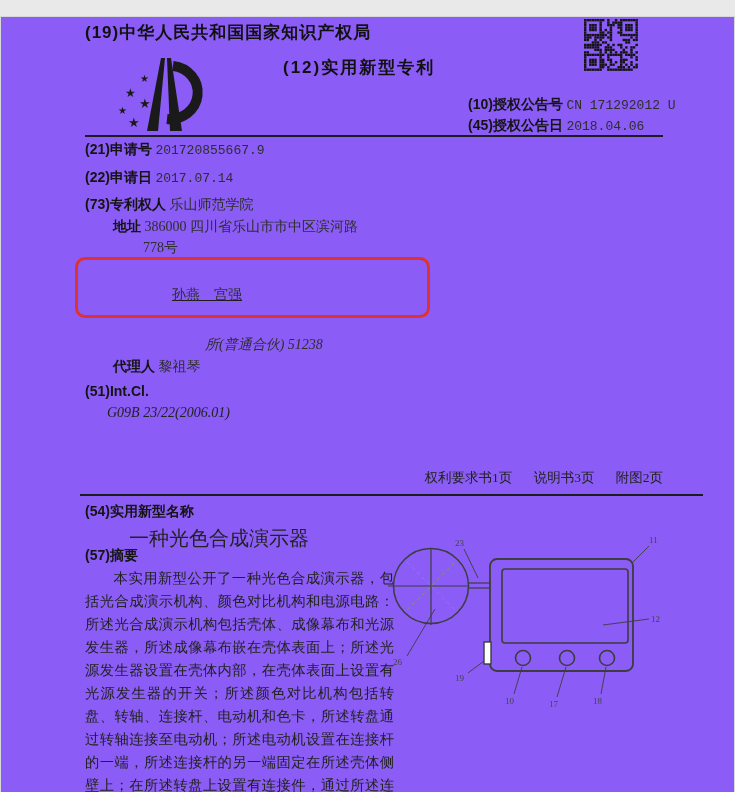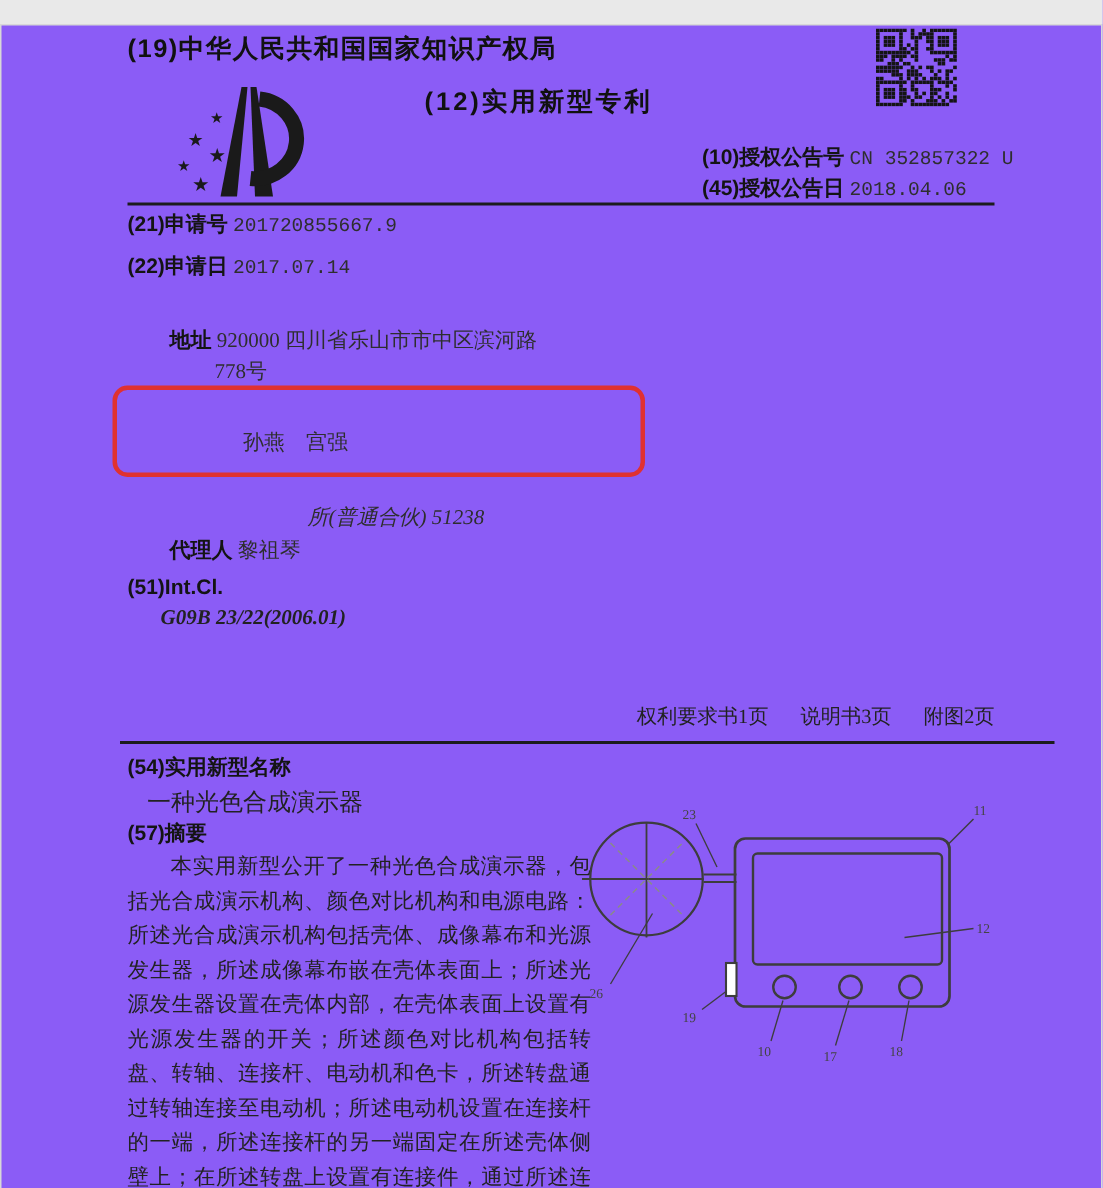--- a/index.html
+++ b/index.html
@@ -21,21 +21,21 @@
   .redbox{
     position:absolute;border:3px solid #e03131;border-radius:10px;
     background:transparent;
   }
   .pagesline{font-size:13.5px;text-align:right;color:#222;}
   .pagesline span{margin-left:18px;}
   .abstract{
     white-space:normal;width:309px;text-align:justify;
     font-size:14.3px;line-height:23px;color:#222;text-indent:2em;
   }
-  .intcl{font-style:italic;font-weight:bold;color:#222;}
+  .intcl{font-style:italic;font-weight:normal;color:#222;}
   .figlabel{font-size:9px;fill:#444;font-family:"Liberation Serif","DejaVu Serif",serif;}
   svg{display:block;}
 </style>
 </head>
 <body>
 
 <div class="page">
 
   <div class="abs office hsans" style="left:85px;top:5px;">(19)中华人民共和国国家知识产权局</div>
 
@@ -302,49 +302,53 @@
       <text x="41" y="56" font-size="13" fill="#1a1a1a">★</text>
       <text x="20" y="62" font-size="10" fill="#1a1a1a">★</text>
       <text x="30" y="75" font-size="13" fill="#1a1a1a">★</text>
     </svg>
   </div>
 
   <div class="abs doctitle hsans" style="left:283px;top:40px;">(12)实用新型专利</div>
 
   <div class="abs biblio" style="left:468px;top:80px;">
     <span class="lbl">(10)授权公告号</span>
-    <span class="num">CN 352857322 U</span>
+    <span class="num">CN 171292012 U</span>
   </div>
   <div class="abs biblio" style="left:468px;top:101px;">
     <span class="lbl">(45)授权公告日</span>
     <span class="num">2018.04.06</span>
   </div>
 
   <div class="rule" style="left:85px;top:119px;width:578px;"></div>
 
   <div class="abs biblio" style="left:85px;top:125px;">
     <span class="lbl">(21)申请号</span>
     <span class="num">201720855667.9</span>
   </div>
 
   <div class="abs biblio" style="left:85px;top:153px;">
     <span class="lbl">(22)申请日</span>
     <span class="num">2017.07.14</span>
   </div>
 
+  <div class="abs biblio" style="left:85px;top:180px;">
+    <span class="lbl">(73)专利权人</span>
+    <span class="val">乐山师范学院</span>
+  </div>
   <div class="abs biblio" style="left:113px;top:202px;">
     <span class="lbl">地址</span>
-    <span class="val">920000 四川省乐山市市中区滨河路</span>
+    <span class="val">386000 四川省乐山市市中区滨河路</span>
   </div>
   <div class="abs biblio" style="left:143px;top:223px;">
     <span class="val">778号</span>
   </div>
 
   <div class="redbox" style="left: 75px; top: 241px; width: 349px; height: 55px; border-color: rgb(224, 49, 49);"></div>
-  <div class="abs biblio" style="left:162px;top:270px;">
+  <div class="abs biblio" style="left:172px;top:270px;text-decoration:underline;">
     <span class="val">孙燕　宫强</span>
   </div>
 
   <div class="abs biblio" style="left:205px;top:320px;font-style:italic;">
     <span class="val">所(普通合伙) 51238</span>
   </div>
   <div class="abs biblio" style="left:113px;top:342px;">
     <span class="lbl">代理人</span>
     <span class="val">黎祖琴</span>
   </div>
@@ -358,21 +362,21 @@
 
   <div class="abs pagesline" style="left:380px;top:453px;width:283px;">
     <span>权利要求书1页</span>
     <span>说明书3页</span>
     <span>附图2页</span>
   </div>
 
   <div class="rule" style="left:80px;top:478px;width:623px;"></div>
 
   <div class="abs biblio lbl" style="left:85px;top:487px;">(54)实用新型名称</div>
-  <div class="abs" style="left:98px;top:509px;font-size:16px;color:#222;">一种光色合成演示器</div>
+  <div class="abs" style="left:129px;top:509px;font-size:20px;color:#222;">一种光色合成演示器</div>
   <div class="abs biblio lbl" style="left:85px;top:531px;">(57)摘要</div>
   <div class="abs abstract" style="left:85px;top:551px;">本实用新型公开了一种光色合成演示器，包括光合成演示机构、颜色对比机构和电源电路：所述光合成演示机构包括壳体、成像幕布和光源发生器，所述成像幕布嵌在壳体表面上；所述光源发生器设置在壳体内部，在壳体表面上设置有光源发生器的开关；所述颜色对比机构包括转盘、转轴、连接杆、电动机和色卡，所述转盘通过转轴连接至电动机；所述电动机设置在连接杆的一端，所述连接杆的另一端固定在所述壳体侧壁上；在所述转盘上设置有连接件，通过所述连接件固定所述色卡；所述电源电路连接至光源发生器和电动机。本实用新型能够帮助学生更加直观</div>
 
   <div class="abs" style="left:385px;top:505px;width:350px;height:195px;">
     <svg width="350" height="195" viewBox="0 0 350 195" stroke="#3d3d3d" fill="none" stroke-width="1.5">
 
       <circle cx="46" cy="65" r="37.5"></circle>
       <line x1="3" y1="65" x2="84" y2="65" stroke-width="1.2"></line>
       <line x1="46" y1="27" x2="46" y2="104" stroke-width="1.2"></line>
       <line x1="22" y1="41" x2="70" y2="89" stroke="#8a8a8a" stroke-width="1" stroke-dasharray="4 3"></line>

